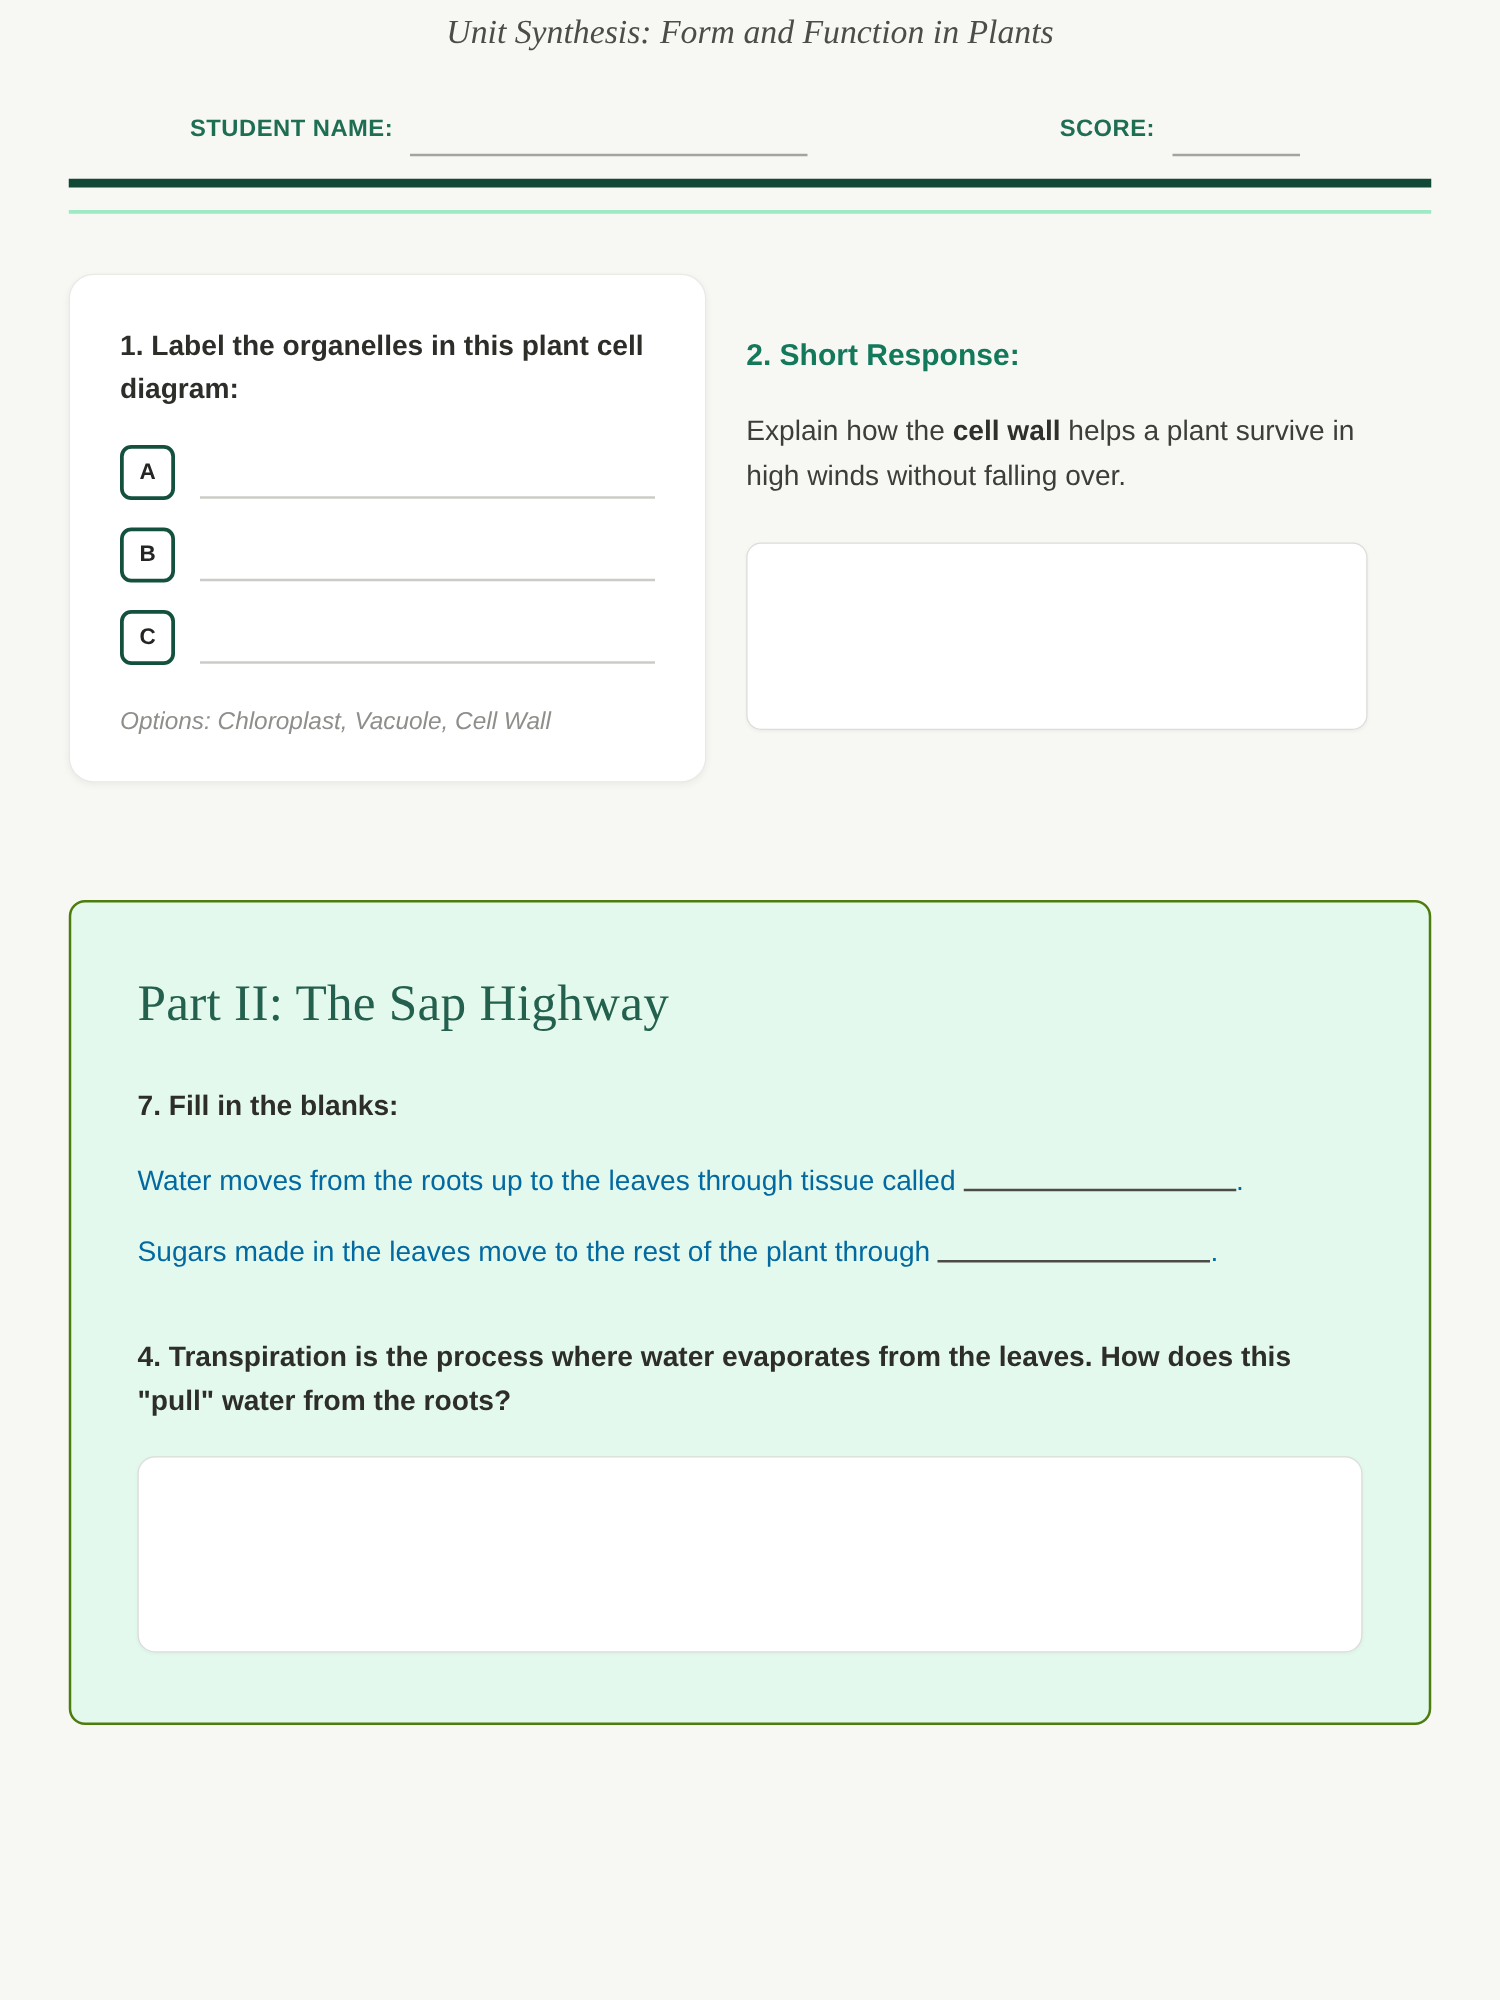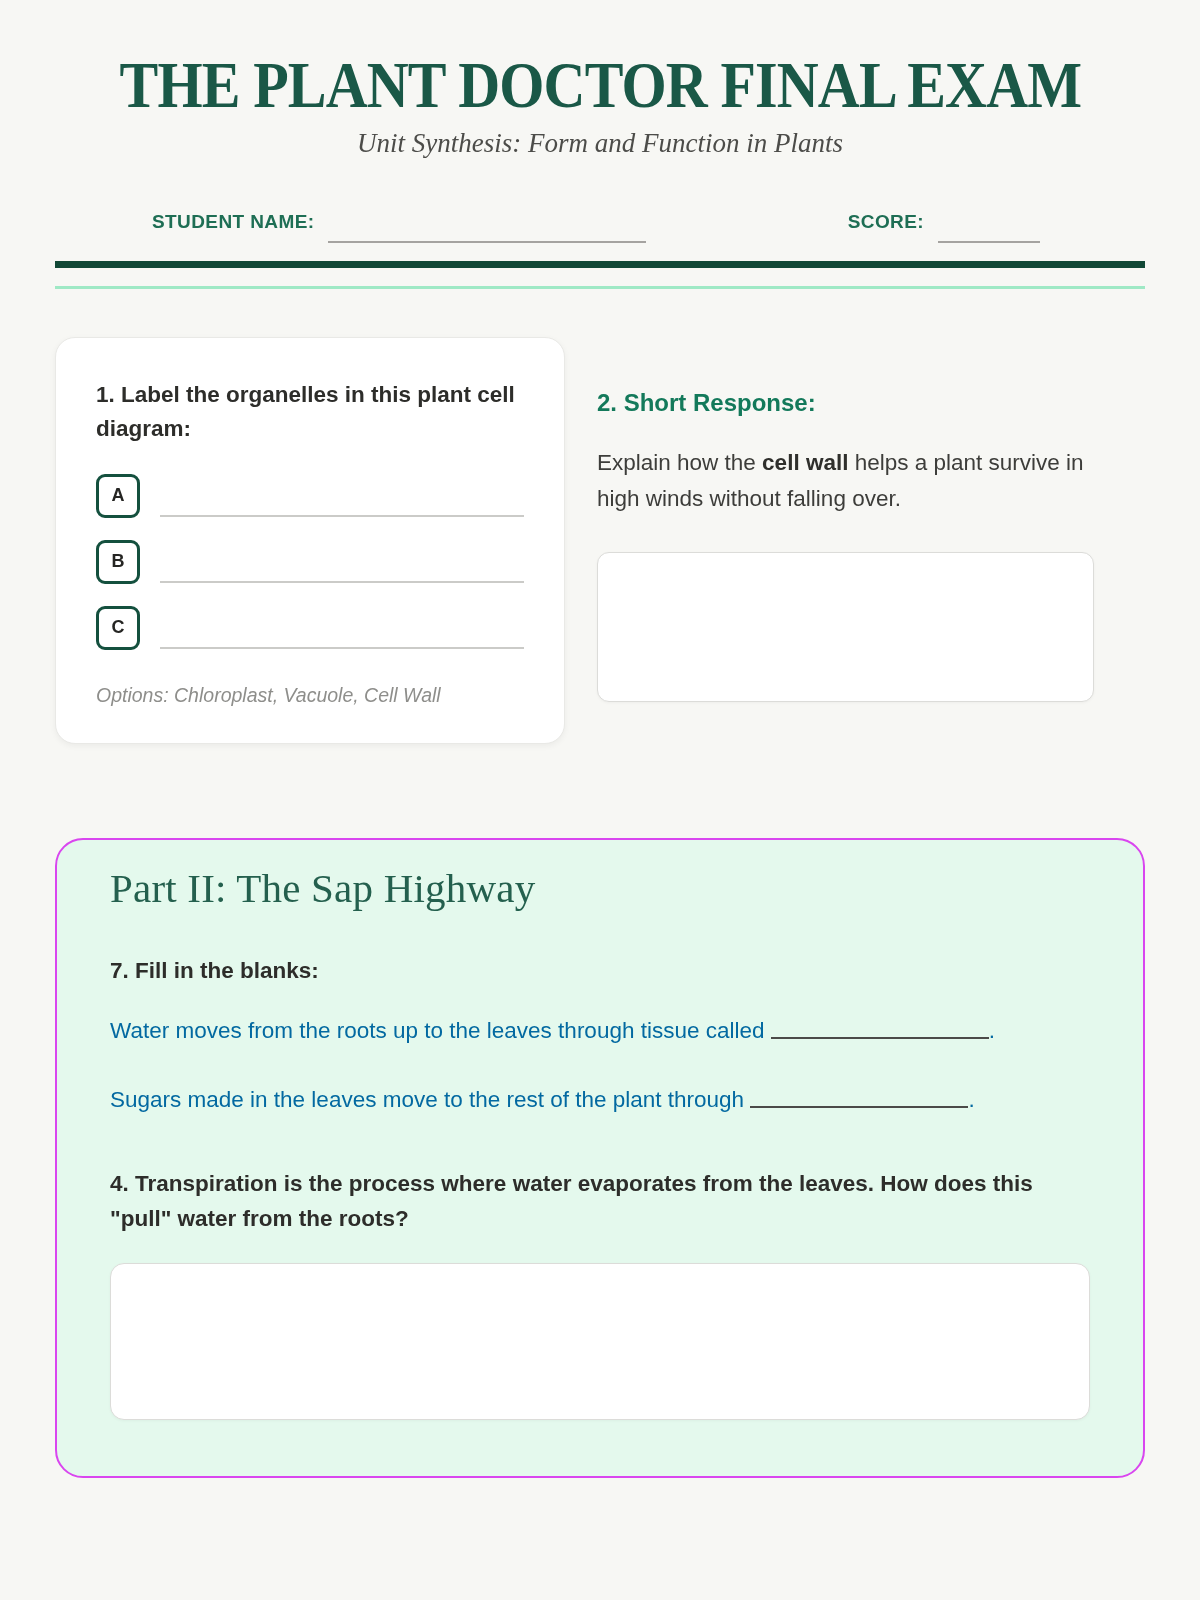--- a/index.html
+++ b/index.html
@@ -164,37 +164,37 @@
     border-radius: 12px;
     box-shadow: 0 1px 3px rgba(0,0,0,0.04);
   }
   .q2-box { margin-top: 34px; width: 497px; height: 150px; }
 
   
   .part2-panel {
     box-sizing: border-box;
     margin: 94px 55px 0 55px;
     background: #e4f9ed;
-    border: 2px solid #d946ef;
-    border-radius: 28px;
-    padding: 24px 53px 56px 53px;
+    border: 2px solid #4d7c0f;
+    border-radius: 13px;
+    padding: 56px 53px 56px 53px;
   }
   .q3-heading {
     margin-top: 46px;
     font-size: 22.5px;
     font-weight: 700;
     color: #2d2d2a;
   }
   .fill-sentence {
     margin-top: 30px;
     font-size: 22.5px;
     color: #0369a1;
     line-height: 1.5;
   }
-  .fill-sentence + .fill-sentence { margin-top: 36px; }
+  .fill-sentence + .fill-sentence { margin-top: 24px; }
   .blank {
     display: inline-block;
     width: 218px;
     height: 4px;
     border-bottom: 2.5px solid #4b4b48;
     transform: translateY(1px);
   }
   .q4-prompt {
     margin-top: 50px;
     font-size: 22.5px;
@@ -203,23 +203,20 @@
     color: #2d2d2a;
   }
   .q4-box { margin-top: 26px; width: 100%; height: 157px; border-radius: 14px; }
 </style>
 </head>
 <body>
 
 <div class="page">
 
   <header>
-    <h1 class="title">
-      <span class="condense">THE PLANT DOCTOR FINAL EXAM</span>
-    </h1>
     <div class="subtitle">Unit Synthesis: Form and Function in Plants</div>
 
     <div class="student-row">
       <div class="field">
         <span class="field-label">STUDENT NAME:</span>
         <span class="write-line name-line"></span>
       </div>
       <div class="field">
         <span class="field-label">SCORE:</span>
         <span class="write-line score-line"></span>

